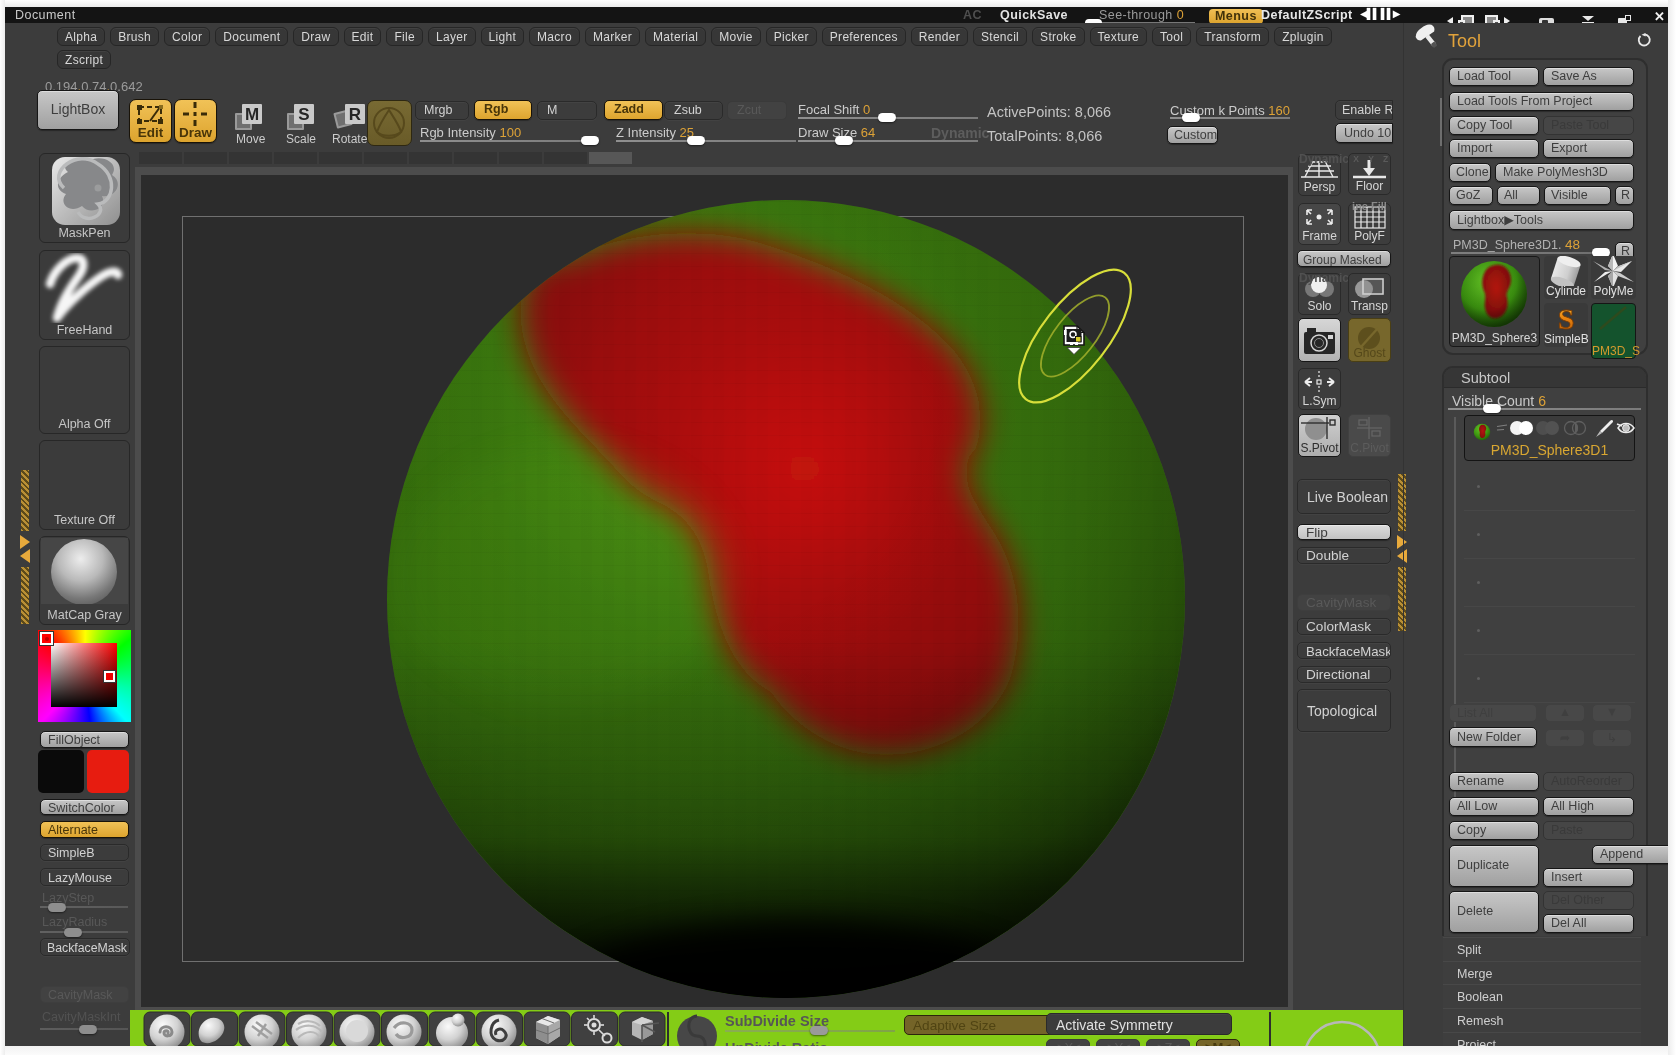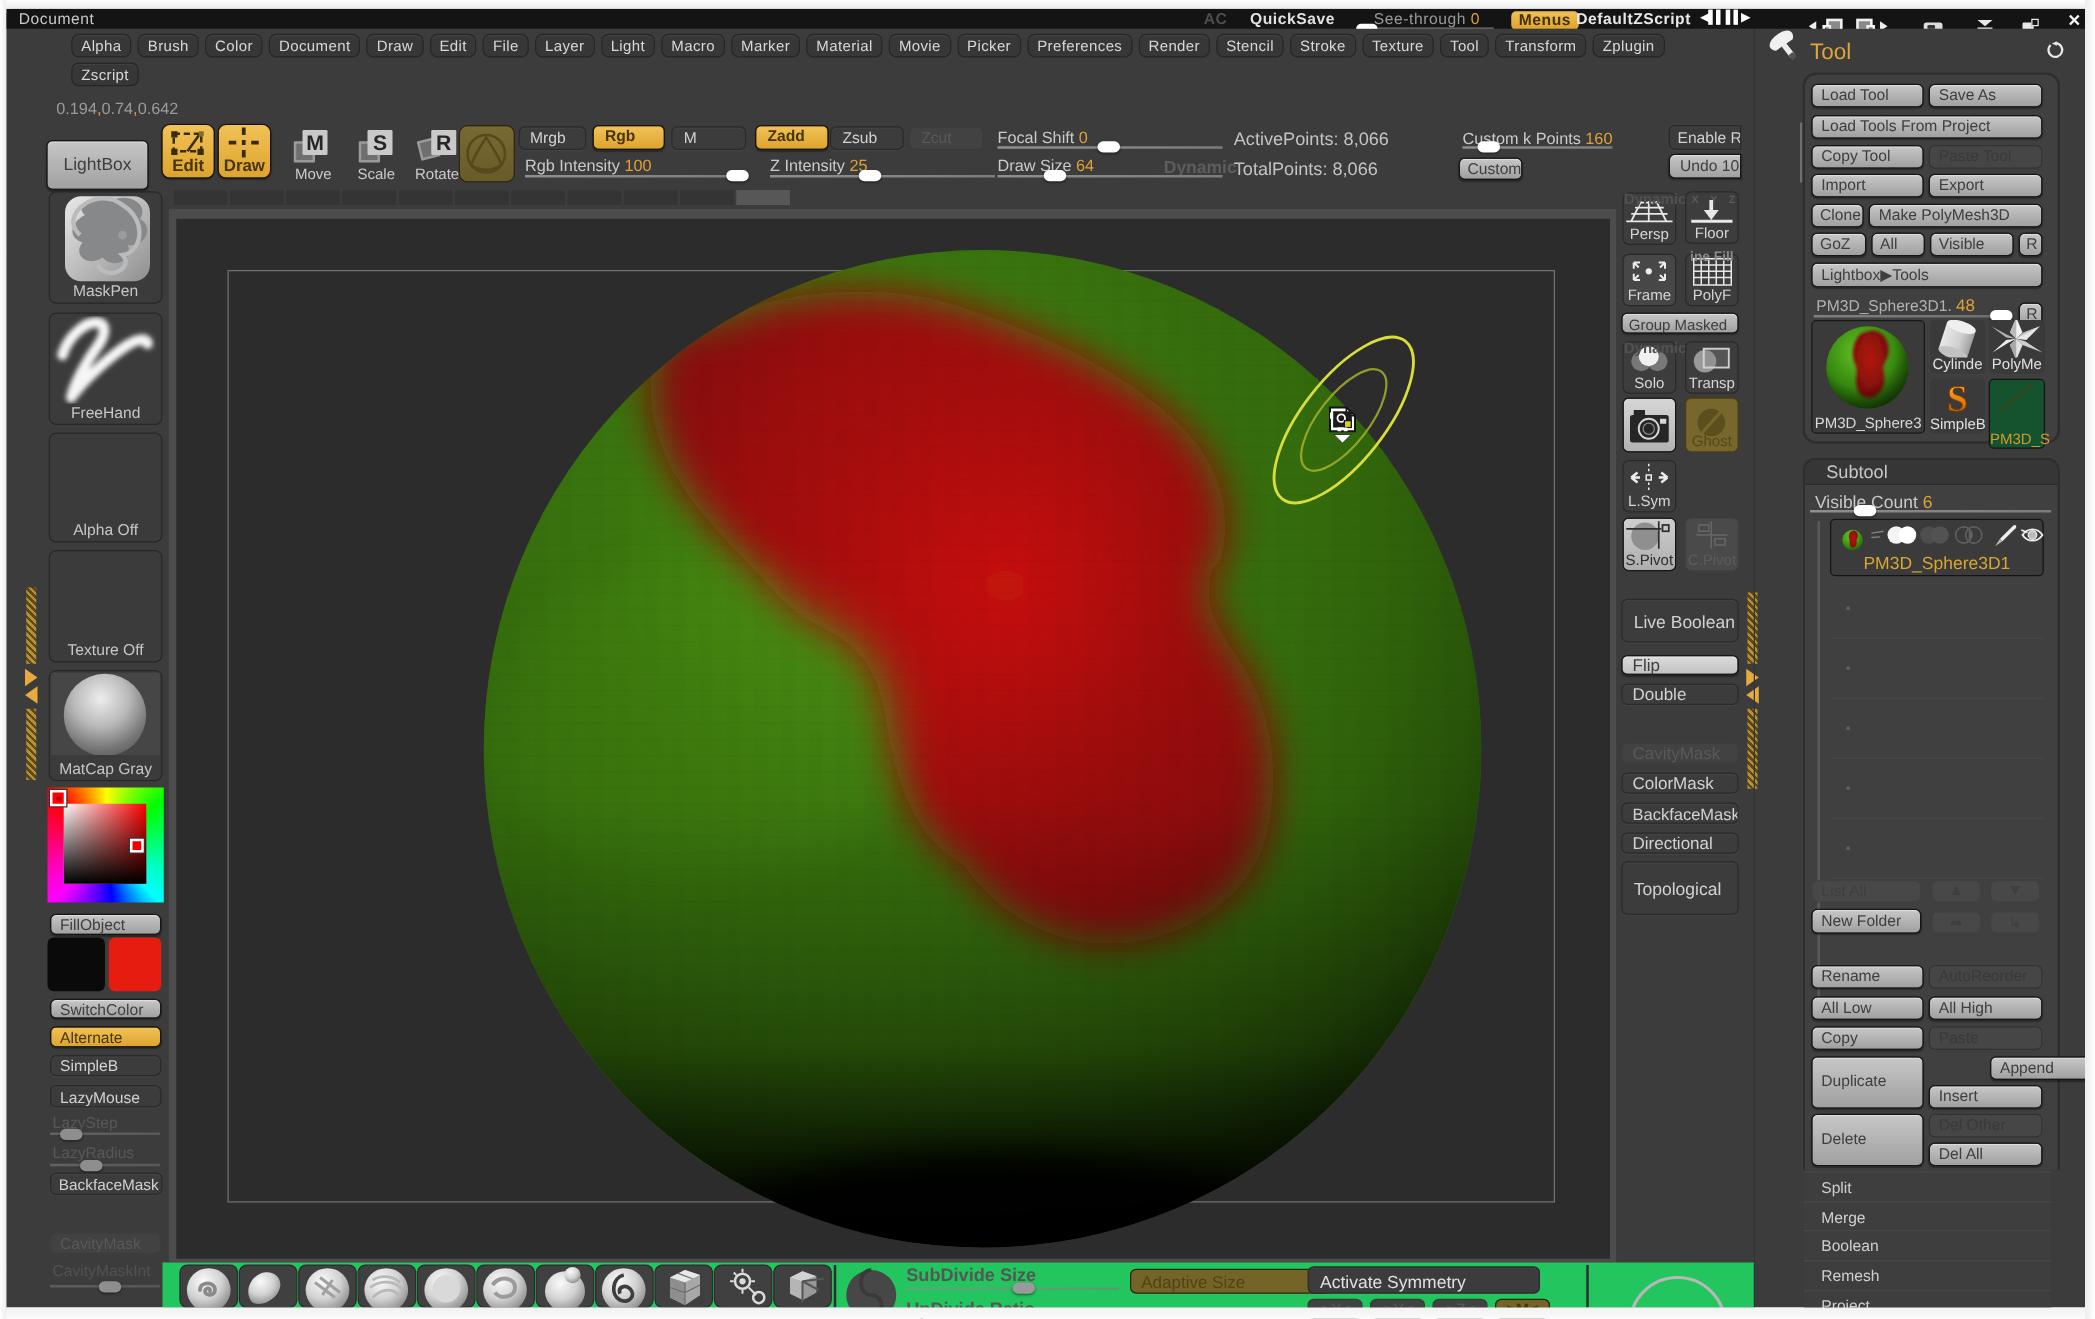--- a/index.html
+++ b/index.html
@@ -86,21 +86,21 @@
   <span class="abs" style="left:1620px;top:8px;width:6px;height:6px;border:1.5px solid #e8e8e8;background:#141414"></span>
   <span class="tt" style="left:1649px;top:2px;color:#f2f2f2;font-size:13px;font-weight:bold">✕</span>
 </div>
 
 <div class="menurow" style="left:57px;top:27px;">
   <span class="mbtn">Alpha</span><span class="mbtn">Brush</span><span class="mbtn">Color</span><span class="mbtn">Document</span><span class="mbtn">Draw</span><span class="mbtn">Edit</span><span class="mbtn">File</span><span class="mbtn">Layer</span><span class="mbtn">Light</span><span class="mbtn">Macro</span><span class="mbtn">Marker</span><span class="mbtn">Material</span><span class="mbtn">Movie</span><span class="mbtn">Picker</span><span class="mbtn">Preferences</span><span class="mbtn">Render</span><span class="mbtn">Stencil</span><span class="mbtn">Stroke</span><span class="mbtn">Texture</span><span class="mbtn">Tool</span><span class="mbtn">Transform</span><span class="mbtn">Zplugin</span>
 </div>
 <div class="menurow" style="left:57px;top:50px;"><span class="mbtn">Zscript</span></div>
 <div class="abs" style="left:45px;top:79px;font-size:13px;color:#9b9b9b">0.194<span class="ot">,</span>0.74<span class="ot">,</span>0.642</div>
 
-<div class="btn bL" style="left:37px;top:112px;width:82px;height:40px;font-size:14px">
+<div class="btn bL" style="left:37px;top:90px;width:82px;height:40px;font-size:14px">
       <span class="c" style="margin-top:10px">LightBox</span>
     </div>
 <div class="btn bO" style="left:129px;top:99px;width:43px;height:44px;border-radius:7px">
   <svg width="41" height="28" viewBox="0 0 41 28">
         <g stroke="#3a2c08" stroke-width="2" fill="none">
           <rect x="9" y="7" width="22" height="14" stroke-dasharray="5 3"></rect>
           <line x1="20" y1="21" x2="30" y2="7"></line>
         </g>
         <rect x="7" y="5" width="5" height="5" fill="#3a2c08"></rect>
         <rect x="7" y="19" width="5" height="5" fill="#3a2c08"></rect>
@@ -649,21 +649,21 @@
 <div class="btn bL" style="left:1543px;top:868px;width:91px;height:19px;padding:1px 0 0 7px">Insert</div>
 <div class="btn bL" style="left:1449px;top:891px;width:90px;height:42px;padding:12px 0 0 7px">Delete</div>
 <div class="btn bF" style="left:1543px;top:891px;width:91px;height:19px;padding:1px 0 0 7px;background:#464646;border-color:#333;color:#3a3a3a">Del Other</div>
 <div class="btn bL" style="left:1543px;top:914px;width:91px;height:19px;padding:1px 0 0 7px">Del All</div>
 <div class="sec" style="top:937px">Split</div>
 <div class="sec" style="top:960.7px">Merge</div>
 <div class="sec" style="top:984.4px">Boolean</div>
 <div class="sec" style="top:1008.1px">Remesh</div>
 <div class="sec" style="top:1031.8px;height:15px">Project</div>
 
-<div class="abs" style="left:130px;top:1010px;width:1273px;height:36px;background:#22c55e">
+<div class="abs" style="left:130px;top:1010px;width:1273px;height:36px;background:#84cc16">
   <svg width="1273" height="36" viewBox="0 0 1273 36" style="position:absolute;left:0;top:0">
     <defs>
       <radialGradient id="bs" cx="38%" cy="30%" r="75%">
         <stop offset="0%" stop-color="#fafafa"></stop>
             <stop offset="55%" stop-color="#d2d2d2"></stop>
         <stop offset="90%" stop-color="#9a9a9a"></stop>
             <stop offset="100%" stop-color="#888"></stop>
       </radialGradient>
     </defs>
     <g>

